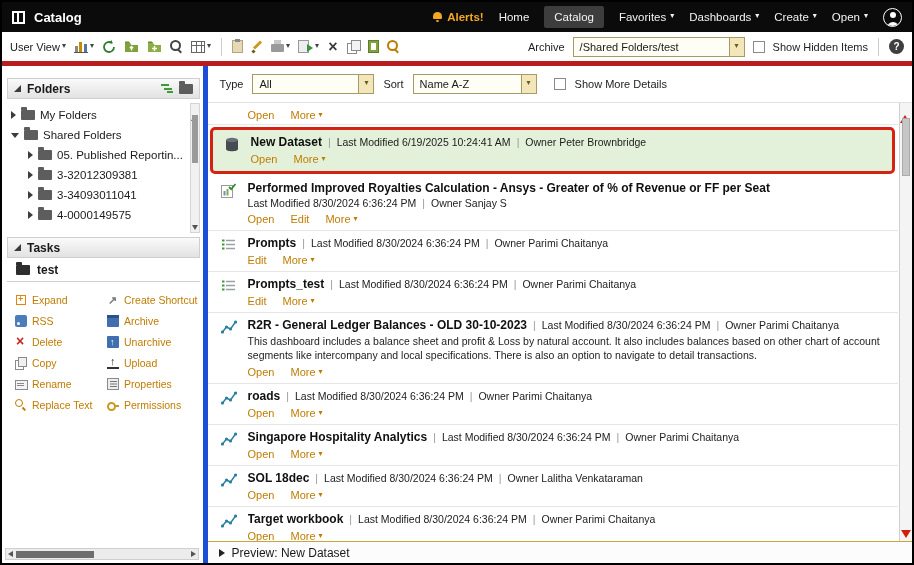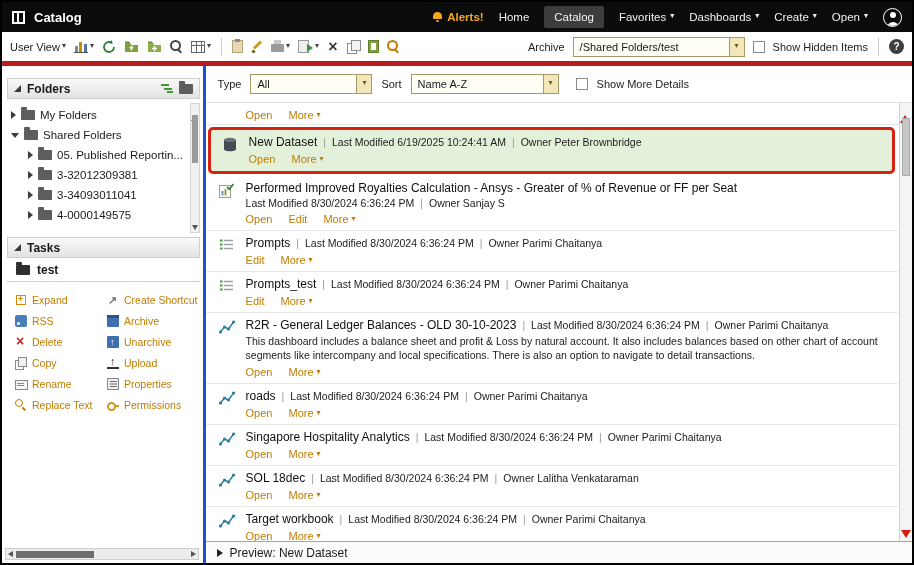--- a/index.html
+++ b/index.html
@@ -67,21 +67,21 @@
   .ic-copy{width:13px;height:13px;position:relative}
   .ic-copy::before{content:"";position:absolute;left:0;top:3px;width:8px;height:9px;background:#fff;border:1px solid #8a8a8a}
   .ic-copy::after{content:"";position:absolute;left:4px;top:0;width:8px;height:9px;background:#f3f3f3;border:1px solid #8a8a8a}
   .ic-paste{width:11px;height:13px;background:#7fa23c;border:1px solid #5f7e2c;position:relative}
   .ic-paste::before{content:"";position:absolute;left:2px;top:2px;width:5px;height:7px;background:#fff}
 
   
   .content{flex:1;display:flex;min-height:0}
 
   
-  .sidebar{flex:0 0 201px;border-right:3px solid #1d4ed8;position:relative;padding:12px 3px 18px 5px;display:flex;flex-direction:column;background:#fff}
+  .sidebar{flex:0 0 201px;border-right:5px solid #1d4ed8;position:relative;padding:12px 3px 18px 5px;display:flex;flex-direction:column;background:#fff}
   .panel-header{height:21px;background:linear-gradient(#fafafa,#e2e2e2);border:1px solid #cfcfcf;display:flex;align-items:center;gap:6px;padding:0 6px;font-size:12px;font-weight:bold}
   .hdr-tri{width:0;height:0;border-bottom:7px solid #3c3c3c;border-left:7px solid transparent;flex:0 0 auto;cursor:pointer}
   .hdr-icons{margin-left:auto;display:flex;gap:6px;align-items:center}
   .ic-treelist{width:12px;height:11px;cursor:pointer;background:
     linear-gradient(#3f9c35,#3f9c35) 0 1px/8px 2px no-repeat,
     linear-gradient(#3f9c35,#3f9c35) 3px 4.5px/8px 2px no-repeat,
     linear-gradient(#3f9c35,#3f9c35) 6px 8px/6px 2px no-repeat}
   .fold{width:14px;height:10px;background:#5d5d5d;position:relative;border-radius:1px;flex:0 0 auto}
   .fold::before{content:"";position:absolute;top:-3px;left:0;width:6px;height:3px;background:#5d5d5d;border-radius:1px 1px 0 0}
   .fold.dark{background:#2e2e2e}
@@ -133,21 +133,21 @@
   .list{flex:1;position:relative;border-top:1px solid #e0e0e0;overflow:hidden;padding-right:14px;min-height:0}
   .listsb{position:absolute;right:0;top:0;bottom:0;width:13px;background:#f4f4f4;border-left:1px solid #d0d0d0}
   .red-up{width:0;height:0;border-bottom:8px solid #d01f10;border-left:5px solid transparent;border-right:5px solid transparent;margin:3px auto 0}
   .red-dn{width:0;height:0;border-top:8px solid #d01f10;border-left:5px solid transparent;border-right:5px solid transparent;position:absolute;bottom:3px;left:1px}
   .listsb .thumb{position:absolute;top:15px;left:2px;width:8px;height:58px;background:#c6c6c6;border:1px solid #ababab}
   .cat-row{display:flex;gap:8px;padding:5px 6px 5px 10px;border-bottom:1px solid #e6e6e6}
   .cat-row.partial{padding-top:2px;padding-bottom:3px}
   .ci{flex:0 0 22px;display:flex;justify-content:center;align-items:flex-start;padding-top:2px}
   .crb{flex:1;min-width:0}
   .l1{display:flex;align-items:baseline;white-space:nowrap;overflow:hidden;font-size:10.5px;color:#1c1c1c}
-  .t{font-weight:normal;font-size:12px;color:#101010}
+  .t{font-weight:bold;font-size:12px;color:#101010}
   .pipe{color:#999;margin:0 6px}
   .pipe::before{content:"|"}
   .links{margin-top:4px;font-size:11px;display:flex;gap:16px}
   .links a{color:#c07c00;cursor:pointer;display:flex;align-items:center;gap:3px;text-decoration:none}
   .car{display:inline-block;font-size:8px;line-height:1;color:#c07c00}
   .car::before{content:"▾"}
   .desc{font-size:10.5px;color:#222;margin-top:2px;line-height:1.35;max-width:662px;white-space:normal}
   .hl{background:#e4f1da;border:3px solid #d42313;border-radius:5px;margin:2px 3px 2px 2px;padding:5px 6px 6px 8px}
   .preview{flex:0 0 22px;border-top:1px solid #c9a63c;background:#fcfcfc;display:flex;align-items:center;gap:7px;padding:0 11px;font-size:12px;font-weight:normal}
   .parr{width:0;height:0;border-left:6px solid #222;border-top:4px solid transparent;border-bottom:4px solid transparent;cursor:pointer}
@@ -387,21 +387,21 @@
 
       <div class="filterbar">
         <span class="lbl">Type</span>
         <div class="selbox" style="width:122px">
           <span class="val">All</span>
           <span class="btn">
               <span class="caret"></span>
             </span>
         </div>
         <span class="lbl">Sort</span>
-        <div class="selbox" style="width:148px">
+        <div class="selbox" style="width:124px">
           <span class="val">Name A-Z</span>
           <span class="btn">
               <span class="caret"></span>
             </span>
         </div>
         <span class="cb" style="margin-left:8px"></span>
         <span class="lbl">Show More Details</span>
       </div>
 
       <div class="list">

